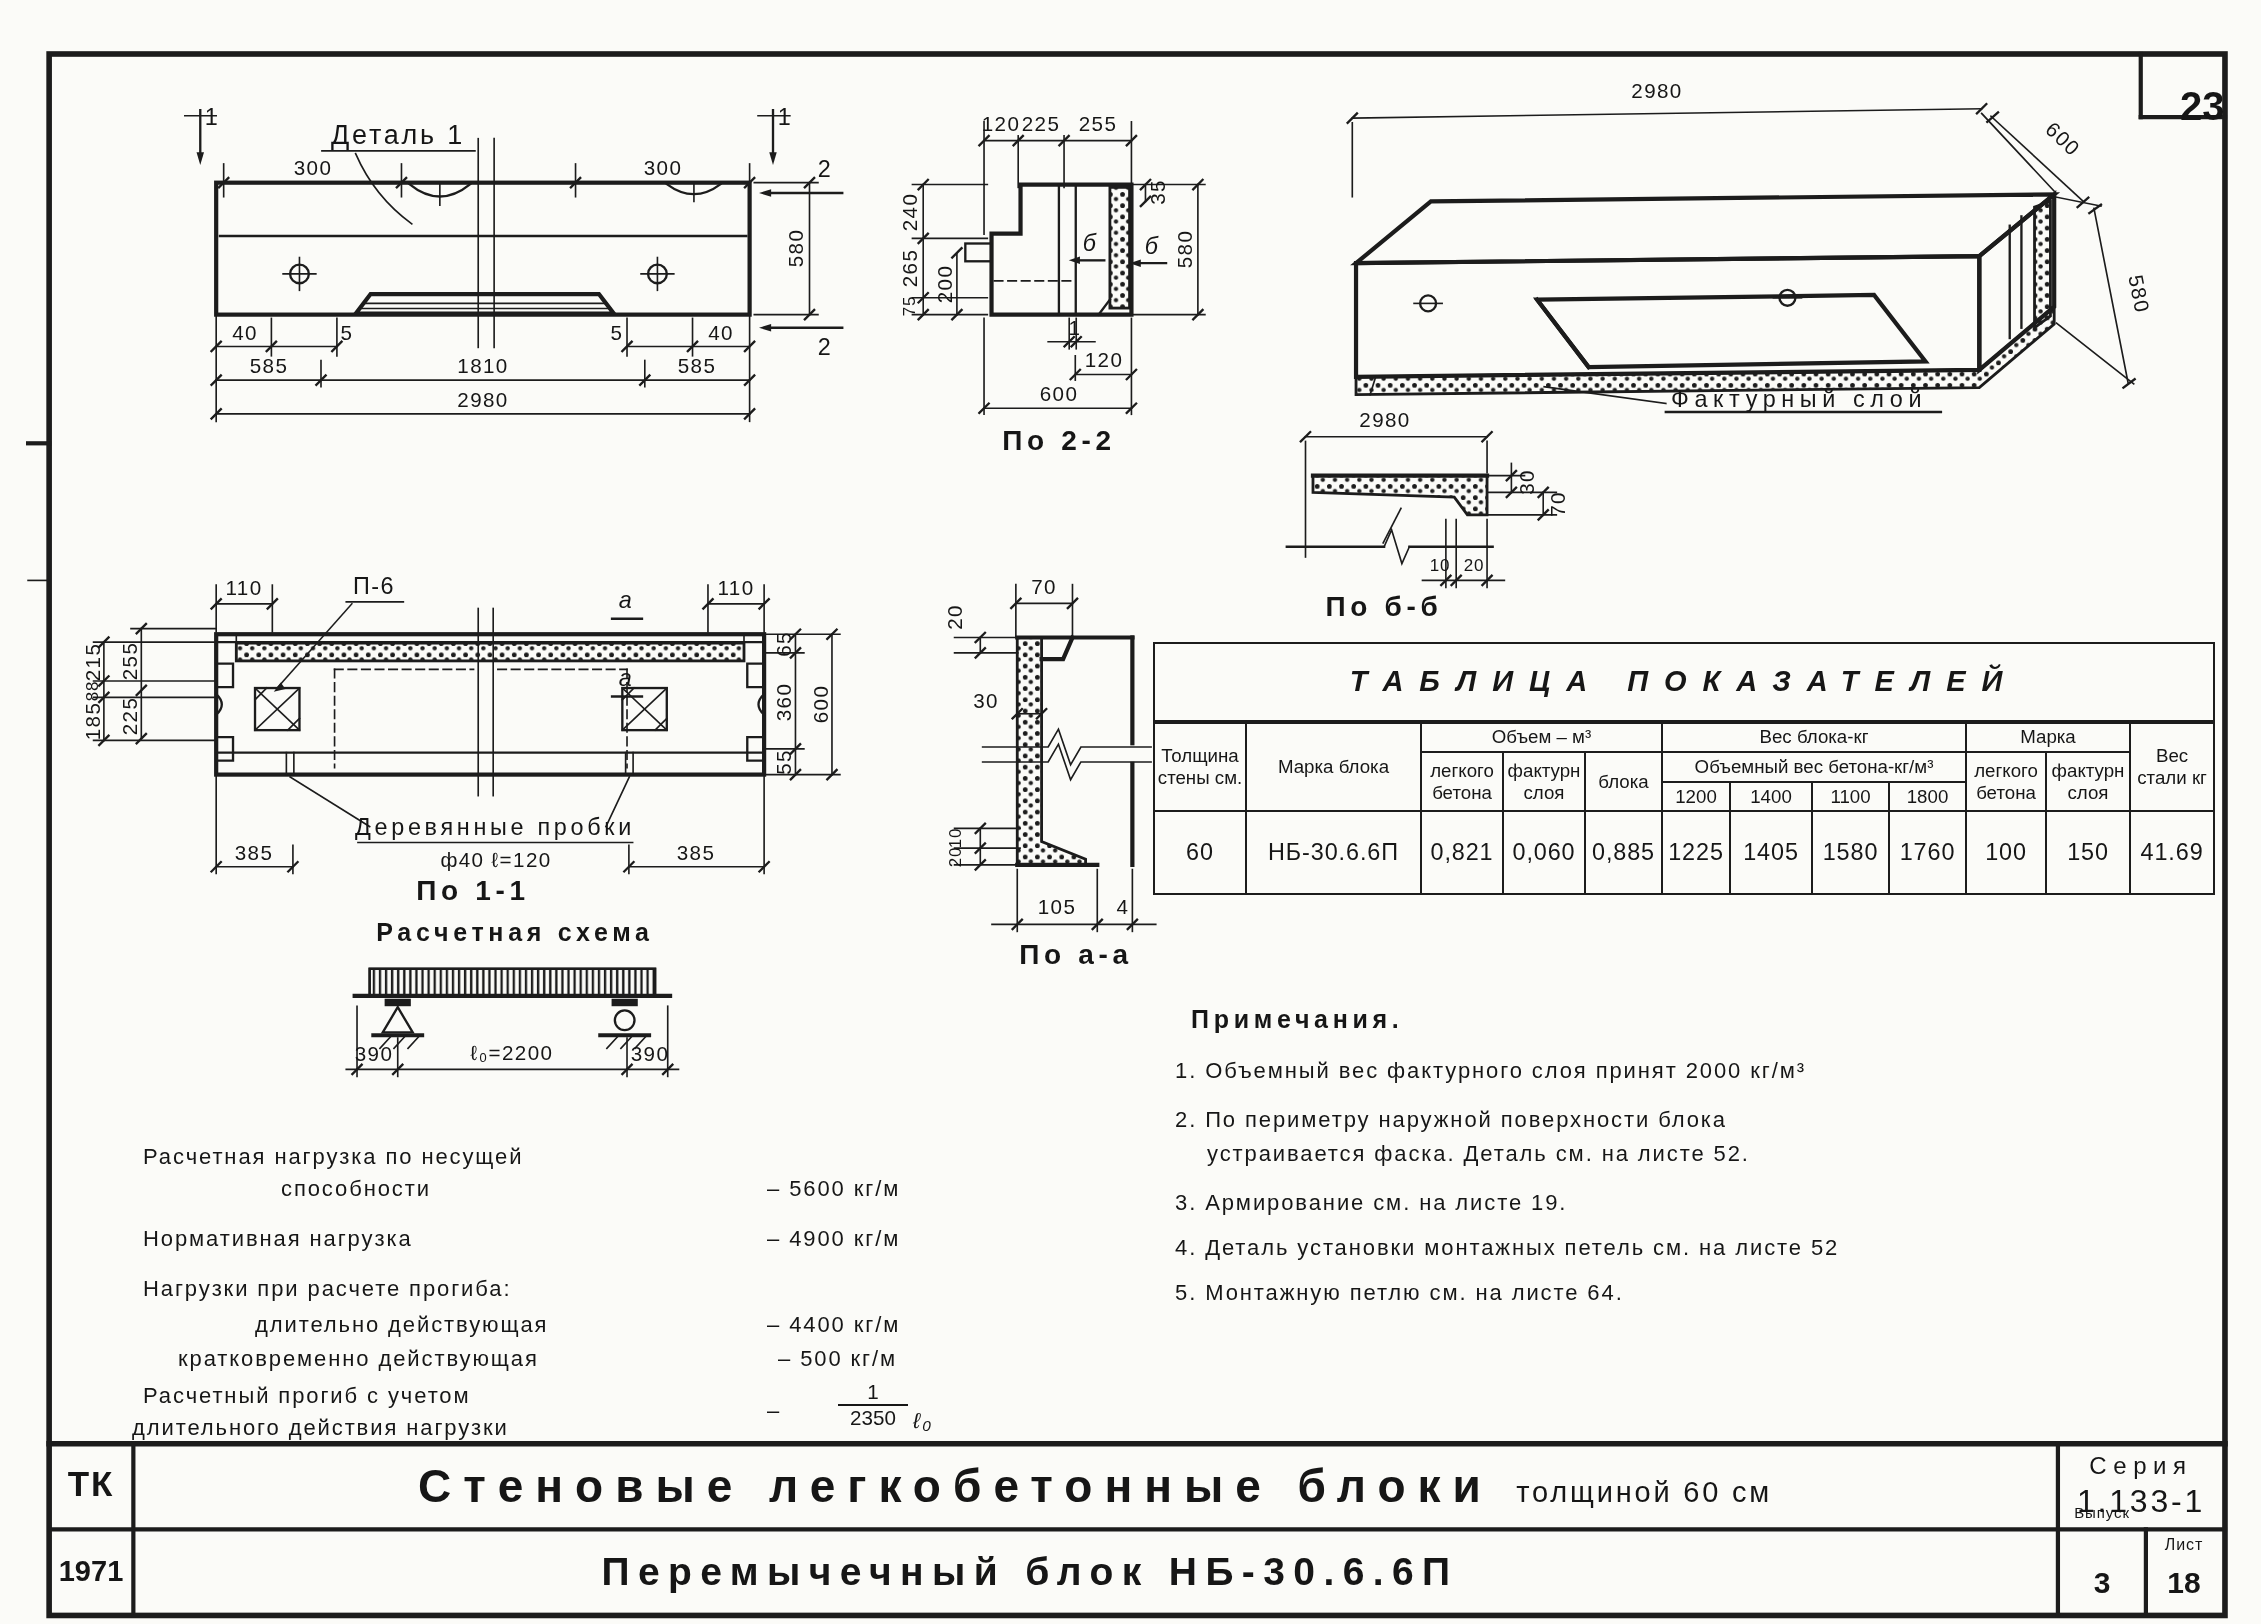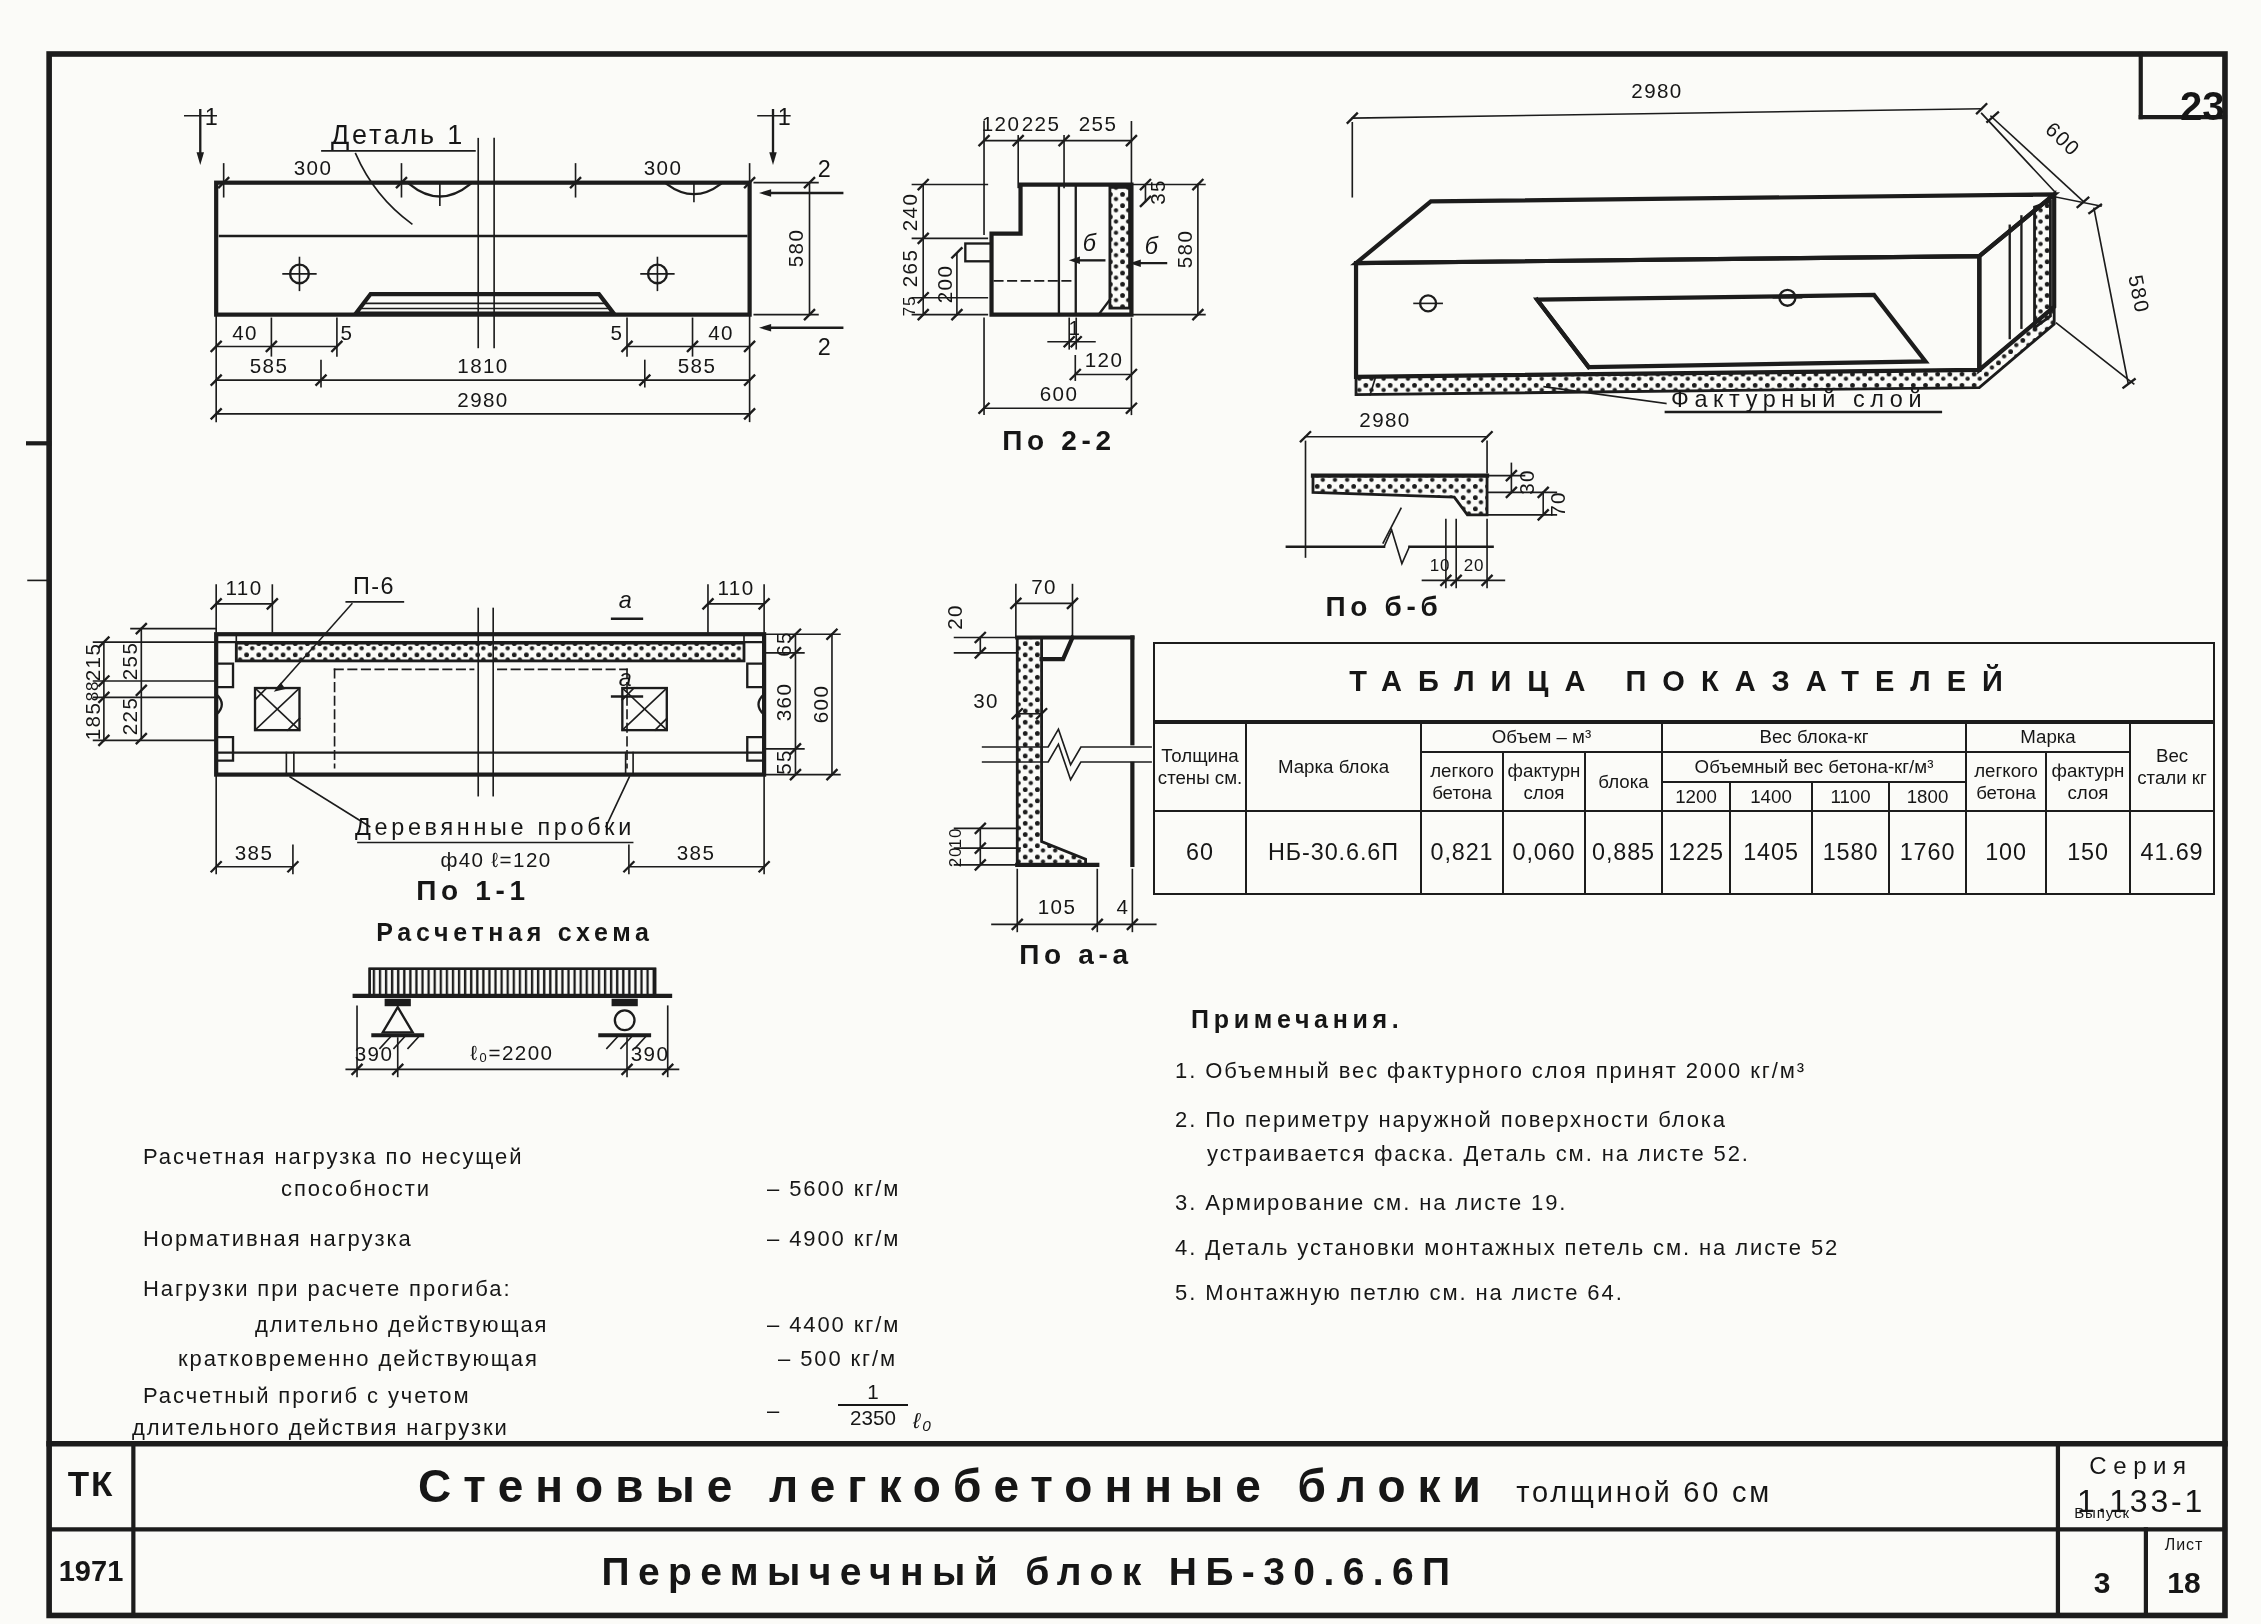--- a/index.html
+++ b/index.html
@@ -22,21 +22,21 @@
   .d50{font-size:23.4px;letter-spacing:1.4px}
   .lbl{font-size:28px;letter-spacing:4.7px;font-weight:bold}
   .txt{font-size:22px;letter-spacing:1.9px}
   .hdr{font-size:25px;letter-spacing:4.7px;font-weight:bold}
   .big{font-size:46px;letter-spacing:12px;font-weight:bold}
   .big2{font-size:39px;letter-spacing:8.4px;font-weight:bold}
   .med{font-size:27px;letter-spacing:2.8px}
   table.ind{position:absolute;left:1153px;top:642px;width:1060px;border-collapse:collapse;
             table-layout:fixed;font-size:18.7px;text-align:center;color:#161616;}
   table.ind td{border:2.8px solid #1c1c1c;padding:2.8px 1.9px;overflow:hidden;}
-  table.ind td.tt{font-size:29px;letter-spacing:16px;font-weight:bold;height:70px;border-bottom-width:4.2px;}
+  table.ind td.tt{font-size:29px;letter-spacing:16px;font-weight:bold;height:70px;border-bottom-width:4.2px;font-style:italic;}
   table.ind td.dt{font-size:23.4px;letter-spacing:0.9px;height:75px;}
   .frac{position:absolute;text-align:center;font-size:20.6px;}
   .frac .bar{border-top:2.8px solid #161616;}
 </style>
 </head>
 <body>
 
 <div id="sheet">
 
 <svg width="2261" height="1625" viewBox="0 0 4832 3472">

